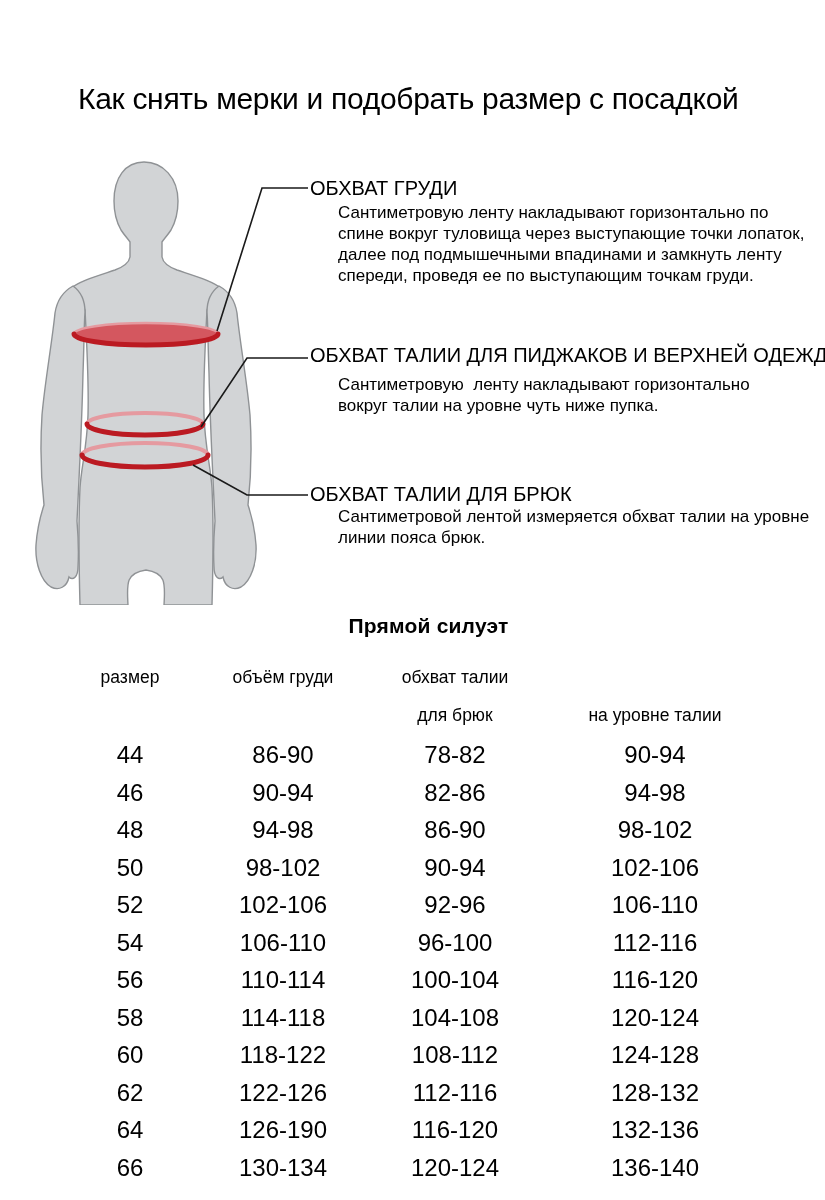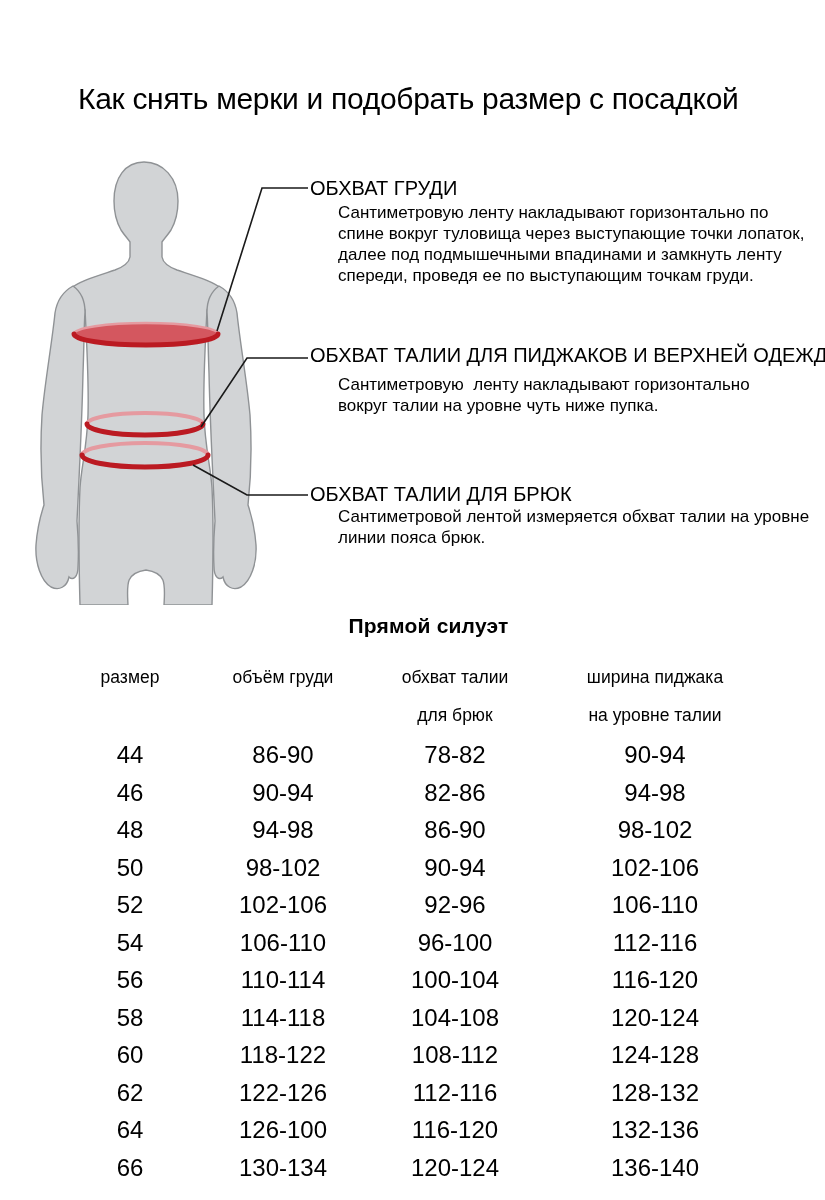--- a/index.html
+++ b/index.html
@@ -140,21 +140,20 @@
     <div class="line">линии пояса брюк.</div>
   </div>
 
   <div class="table-title">Прямой силуэт</div>
 
   <div class="size-table-header">
     <div class="hrow">
       <div class="hcell">размер</div>
       <div class="hcell">объём груди</div>
       <div class="hcell">обхват талии</div>
-      <div class="hcell">ширина пиджака</div>
     </div>
     <div class="hrow">
       <div class="hcell"></div>
       <div class="hcell"></div>
       <div class="hcell">для брюк</div>
       <div class="hcell">на уровне талии</div>
     </div>
   </div>
 
   <div class="size-table-rows">
@@ -213,21 +212,21 @@
         <div class="tcell">124-128</div>
       </div>
       <div class="trow">
         <div class="tcell">62</div>
         <div class="tcell">122-126</div>
         <div class="tcell">112-116</div>
         <div class="tcell">128-132</div>
       </div>
       <div class="trow">
         <div class="tcell">64</div>
-        <div class="tcell">126-100</div>
+        <div class="tcell">126-190</div>
         <div class="tcell">116-120</div>
         <div class="tcell">132-136</div>
       </div>
       <div class="trow">
         <div class="tcell">66</div>
         <div class="tcell">130-134</div>
         <div class="tcell">120-124</div>
         <div class="tcell">136-140</div>
       </div>
     </div>

